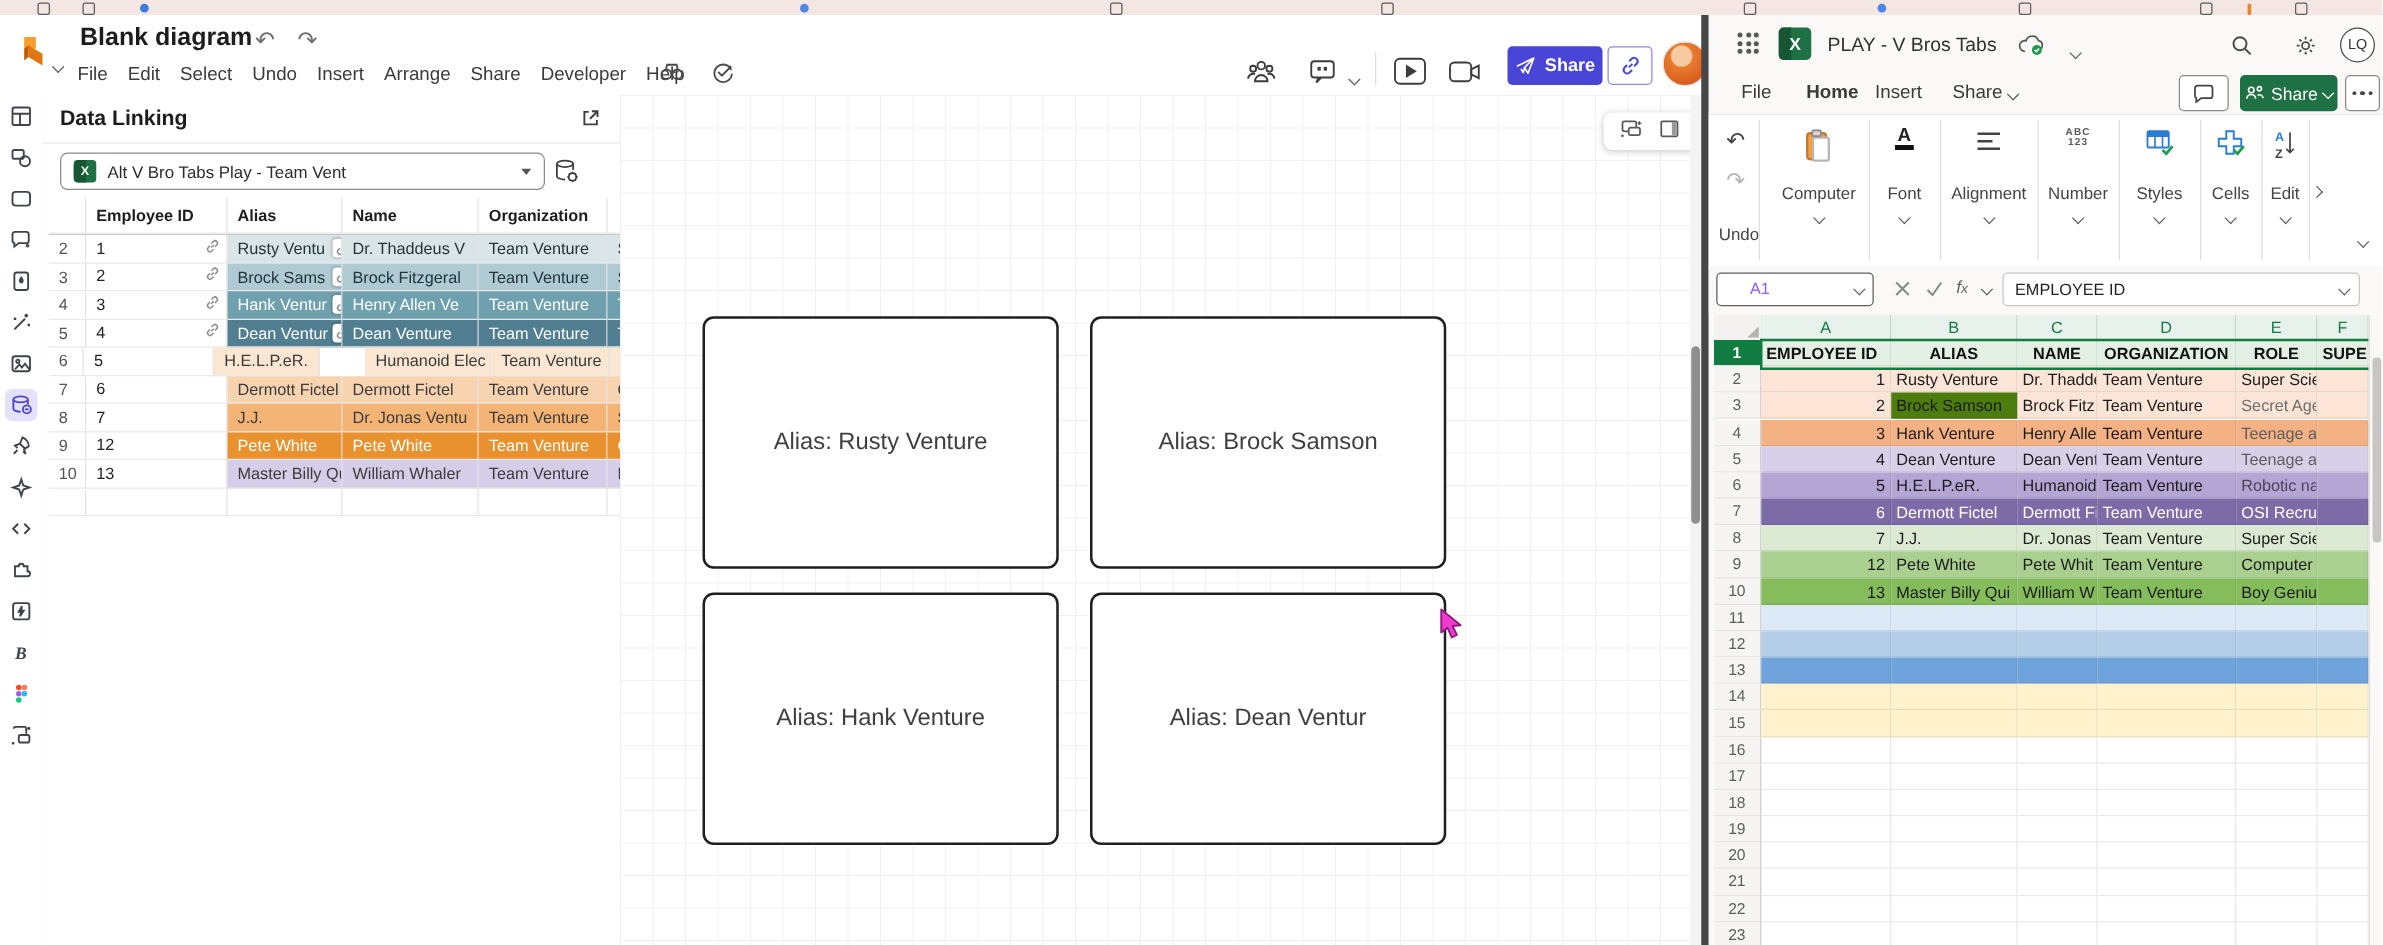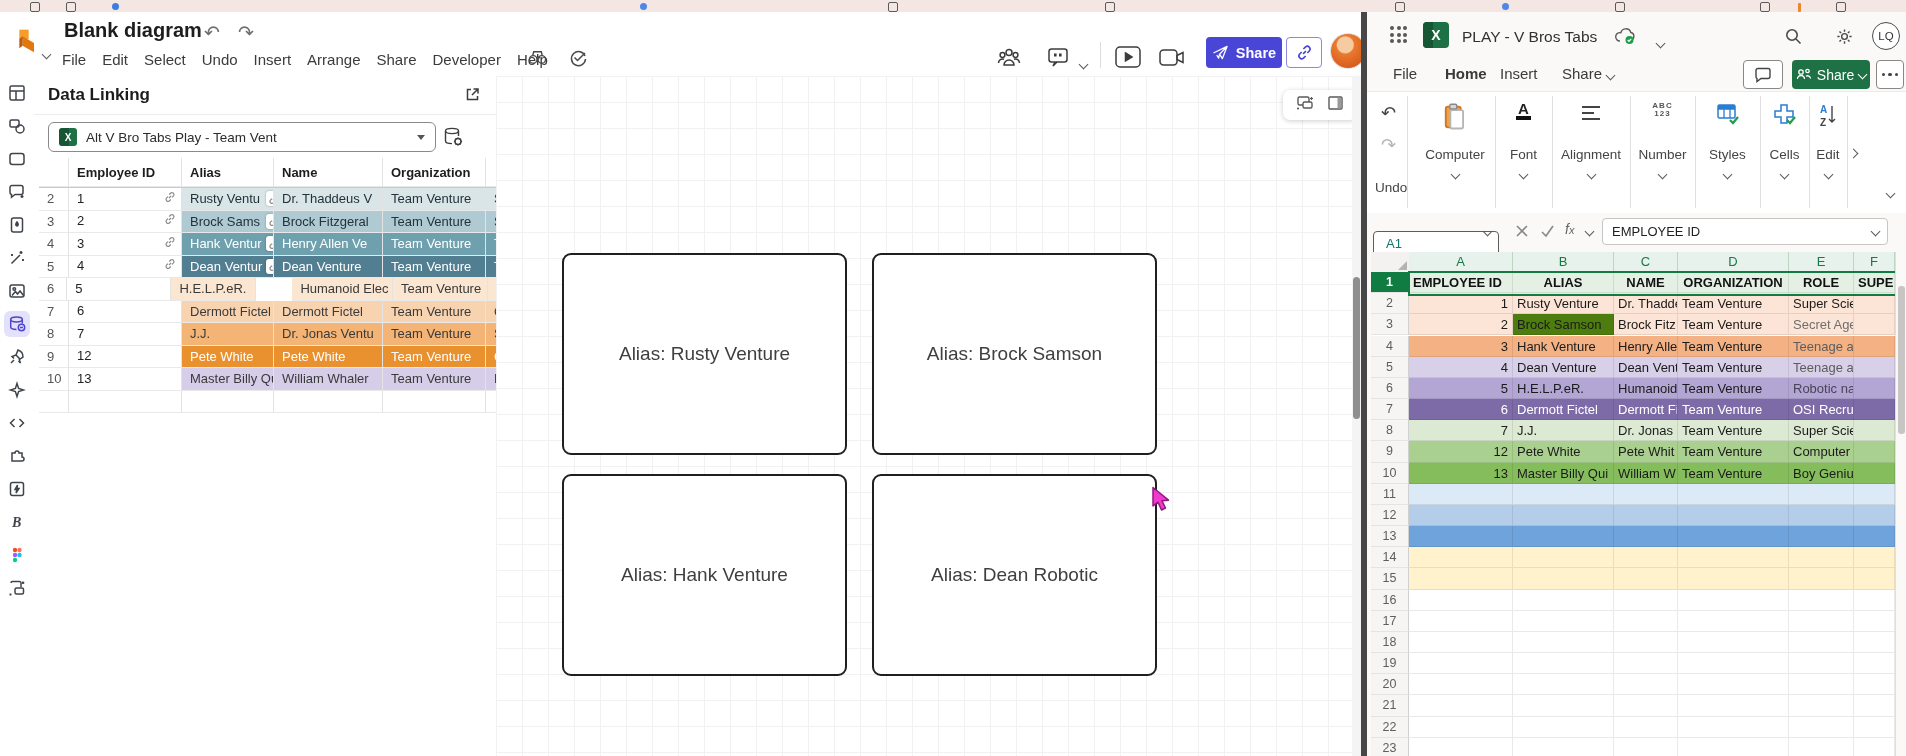--- a/index.html
+++ b/index.html
@@ -64,21 +64,21 @@
   .xbtn-outline{position:absolute;top:2px;height:29px;border:1px solid #8a8886;border-radius:4px;background:#fff;box-sizing:border-box;display:flex;align-items:center;justify-content:center;}
   .ribbon{position:absolute;left:0;top:79px;width:539px;height:122px;background:#fff;border-top:1px solid #edebe9;border-bottom:1px solid #e1dfdd;}
   .rgroup{position:absolute;top:0;height:120px;text-align:center;}
   .rgroup .lbl{position:absolute;left:0;right:0;top:55px;font-size:13.5px;color:#444;}
   .rgroup .icn{position:absolute;left:0;right:0;top:10px;display:flex;justify-content:center;}
   .rgroup .chev{position:absolute;left:0;right:0;top:79px;margin:auto;}
   .rdiv{position:absolute;top:4px;width:1px;height:112px;background:#e1dfdd;}
   .chev{display:inline-block;width:6px;height:6px;border-right:1.5px solid #5a5a5a;border-bottom:1.5px solid #5a5a5a;transform:rotate(45deg);}
   .chev.right{transform:rotate(-45deg);}
   .fbar{position:absolute;left:0;top:201px;width:539px;height:38px;background:#fbf9f8;}
-  .namebox{position:absolute;left:6px;top:18px;width:126px;height:27px;border:1.5px solid #5f5d5b;border-radius:4px;background:#fff;box-sizing:border-box;font-size:13px;color:#0f766e;line-height:24px;padding-left:12px;}
+  .namebox{position:absolute;left:6px;top:5px;width:126px;height:27px;border:1.5px solid #5f5d5b;border-radius:4px;background:#fff;box-sizing:border-box;font-size:13px;color:#8b5cf6;line-height:24px;padding-left:26px;}
   .fxfield{position:absolute;left:235px;top:5px;width:286px;height:27px;border:1px solid #c8c6c4;border-radius:4px;background:#fff;box-sizing:border-box;font-size:13px;color:#201f1e;line-height:25px;padding-left:9px;}
   
   .xgrid{position:absolute;left:4px;top:240px;width:524px;height:504px;background:#fff;overflow:hidden;font-size:13px;}
   .xcolhead{position:absolute;left:0;top:0;height:20px;display:flex;}
   .xcolhead .cl{box-sizing:border-box;border-right:1px solid #bcd6c6;background:#e7f2ec;color:#157a44;text-align:center;line-height:20px;}
   .xcorner{position:absolute;left:0;top:0;width:38px;height:20px;background:#f3f2f1;border-right:1px solid #d0d0d0;border-bottom:1px solid #d0d0d0;}
   .xcorner:after{content:"";position:absolute;right:2px;bottom:2px;border-left:9px solid transparent;border-bottom:9px solid #b5b3b1;}
   .xrow{position:absolute;left:0;display:flex;height:21.17px;line-height:21.17px;}
   .gut{box-sizing:border-box;width:38px;background:#f6f5f4;border-right:1px solid #d0d0d0;border-bottom:1px solid #e4e4e4;color:#5f5e5c;text-align:center;font-size:12.5px;}
   .xc{box-sizing:border-box;border-right:1px solid rgba(0,0,0,.085);border-bottom:1px solid rgba(0,0,0,.085);overflow:hidden;white-space:nowrap;padding:0 4px;}
@@ -455,21 +455,21 @@
       <div class="shape" style="left: 66px; top: 177px;">
         <span>Alias: Rusty Venture</span>
       </div>
       <div class="shape" style="left: 376px; top: 177px;">
         <span>Alias: Brock Samson</span>
       </div>
       <div class="shape" style="left: 66px; top: 398px;">
         <span>Alias: Hank Venture</span>
       </div>
       <div class="shape" style="left: 376px; top: 398px;">
-        <span>Alias: Dean Robotic</span>
+        <span>Alias: Dean Ventur</span>
       </div>
     </div>
   <div class="minibar">
     <span>
       <svg width="19" height="16" viewBox="0 0 19 16" fill="none" stroke="#5a5a5a" stroke-width="1.4">
           <rect x="2" y="2" width="11" height="8" rx="1.5"></rect>
           <rect x="7" y="7" width="9" height="6" rx="1.5" fill="#fff"></rect>
           <path d="M15.5 2 v3 M14 3.5 h3 M2 12.5 v2 M1 13.5 h2" stroke-width="1.2"></path>
         </svg>
     </span>

